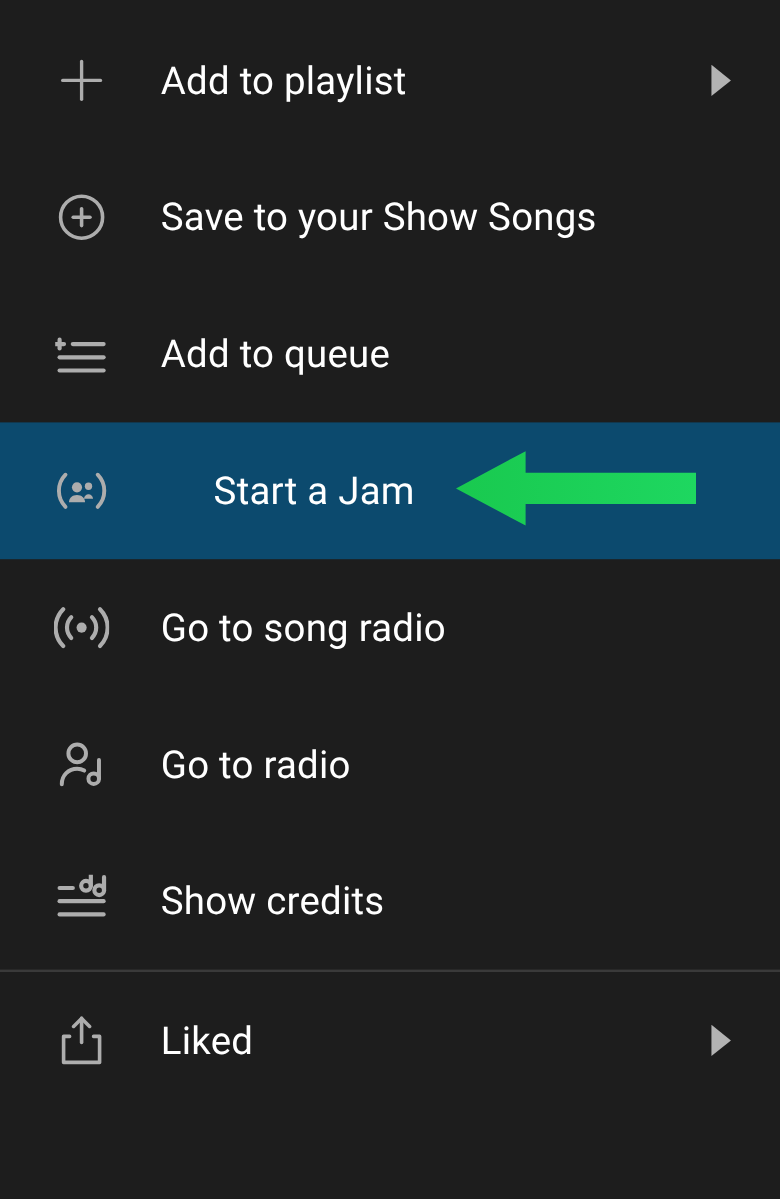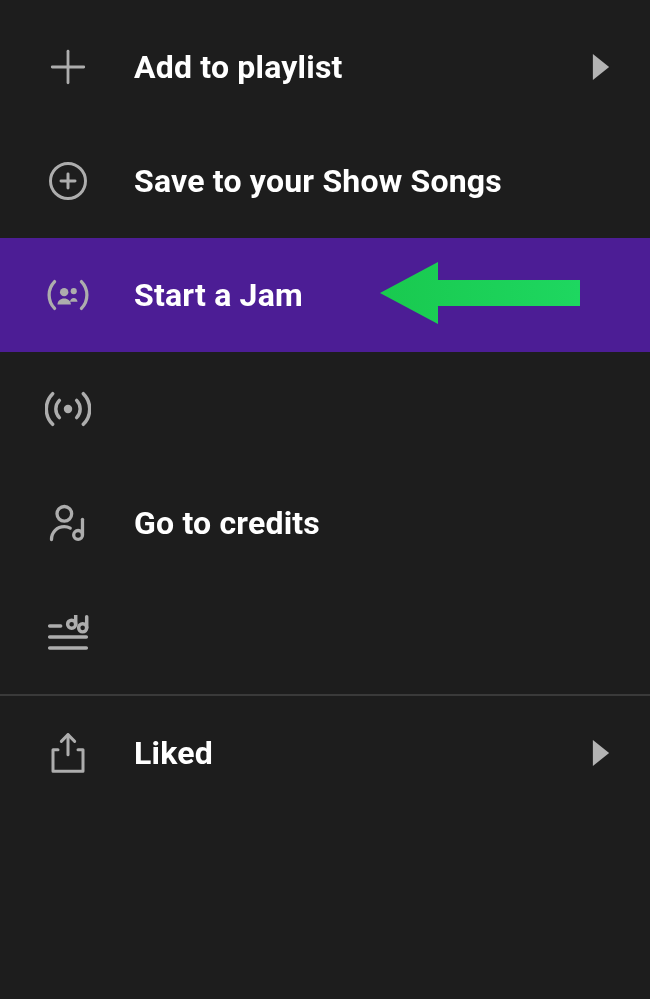--- a/index.html
+++ b/index.html
@@ -17,36 +17,37 @@
   }
   .menu-item {
     display: flex;
     align-items: center;
     height: 114px;
     padding: 0 40px 0 44px;
     cursor: pointer;
     position: relative;
   }
   .menu-item.highlighted {
-    background: #4c1d95;
+    background: #0c4a6e;
+    gap: 44px;
   }
   .icon-slot {
     width: 48px;
     height: 48px;
     display: flex;
     align-items: center;
     justify-content: center;
     flex: 0 0 48px;
     margin-right: 42px;
     color: #adadad;
   }
   .icon-slot svg { display: block; }
   .label {
     font-size: 32px;
-    font-weight: 700;
+    font-weight: 400;
     color: #ffffff;
     letter-spacing: 0.2px;
     flex: 1 1 auto;
   }
   .chevron {
     flex: 0 0 auto;
     color: #b3b3b3;
     display: flex;
     align-items: center;
   }
@@ -87,20 +88,32 @@
     <span class="icon-slot">
       <svg width="42" height="42" viewBox="0 0 24 24" fill="none" stroke="currentColor" stroke-width="1.7" stroke-linecap="round">
         <circle cx="12" cy="12" r="10"></circle>
         <line x1="12" y1="8" x2="12" y2="16"></line>
         <line x1="8" y1="12" x2="16" y2="12"></line>
       </svg>
     </span>
     <span class="label">Save to your Show Songs</span>
   </div>
 
+  <div class="menu-item">
+    <span class="icon-slot">
+      <svg width="44" height="44" viewBox="0 0 24 24" fill="none" stroke="currentColor" stroke-width="1.9" stroke-linecap="round">
+        <line x1="2" y1="5.5" x2="2" y2="9.5"></line>
+        <line x1="0" y1="7.5" x2="4" y2="7.5"></line>
+        <line x1="8" y1="7.5" x2="22" y2="7.5"></line>
+        <line x1="2" y1="13.5" x2="22" y2="13.5"></line>
+        <line x1="2" y1="19.5" x2="22" y2="19.5"></line>
+      </svg>
+    </span>
+    <span class="label">Add to queue</span>
+  </div>
 
   <div class="menu-item highlighted">
     <span class="icon-slot">
       <svg width="46" height="46" viewBox="0 0 24 24" fill="none" stroke="currentColor" stroke-width="1.7" stroke-linecap="round">
         <path d="M5 5 A10 10 0 0 0 5 19"></path>
         <path d="M19 19 A10 10 0 0 0 19 5"></path>
         <circle cx="10" cy="10.5" r="2.2" fill="currentColor" stroke="none"></circle>
         <path d="M6.5 17c0-2 1.6-3.2 3.5-3.2s3.5 1.2 3.5 3.2" fill="currentColor" stroke="none"></path>
         <circle cx="15" cy="10" r="1.6" fill="currentColor" stroke="none"></circle>
         <path d="M13 15.5c0.2-1.3 1-2 2-2s1.8 0.7 2 2" fill="currentColor" stroke="none"></path>
@@ -123,46 +136,48 @@
   <div class="menu-item">
     <span class="icon-slot">
       <svg width="46" height="46" viewBox="0 0 24 24" fill="none" stroke="currentColor" stroke-width="1.8" stroke-linecap="round">
         <circle cx="12" cy="12" r="2.2" fill="currentColor" stroke="none"></circle>
         <path d="M7.5 7.5 A6.4 6.4 0 0 0 7.5 16.5"></path>
         <path d="M16.5 16.5 A6.4 6.4 0 0 0 16.5 7.5"></path>
         <path d="M4 4 A11.3 11.3 0 0 0 4 20"></path>
         <path d="M20 20 A11.3 11.3 0 0 0 20 4"></path>
       </svg>
     </span>
+    <span class="label">Go to song radio</span>
   </div>
 
   <div class="menu-item">
     <span class="icon-slot">
       <svg width="44" height="44" viewBox="0 0 24 24" fill="none" stroke="currentColor" stroke-width="1.8" stroke-linecap="round">
         <circle cx="10" cy="7" r="4"></circle>
         <path d="M3 21c0-4 3-7 7-7 1.2 0 2.3 0.3 3.2 0.8"></path>
         <circle cx="17.5" cy="18.5" r="2.4"></circle>
         <line x1="19.9" y1="18.5" x2="19.9" y2="10"></line>
       </svg>
     </span>
-    <span class="label">Go to credits</span>
+    <span class="label">Go to radio</span>
   </div>
 
   <div class="menu-item">
     <span class="icon-slot">
       <svg width="44" height="44" viewBox="0 0 24 24" fill="none" stroke="currentColor" stroke-width="1.9" stroke-linecap="round">
         <line x1="2" y1="6" x2="8" y2="6"></line>
         <line x1="2" y1="12" x2="22" y2="12"></line>
         <line x1="2" y1="18" x2="22" y2="18"></line>
         <circle cx="14" cy="5" r="2.2"></circle>
         <line x1="16.2" y1="5" x2="16.2" y2="0"></line>
         <circle cx="20" cy="7" r="2.2"></circle>
         <line x1="22.2" y1="7" x2="22.2" y2="1"></line>
       </svg>
     </span>
+    <span class="label">Show credits</span>
   </div>
 
   <div class="divider"></div>
 
   <div class="menu-item">
     <span class="icon-slot">
       <svg width="40" height="44" viewBox="0 0 24 26" fill="none" stroke="currentColor" stroke-width="1.8" stroke-linecap="round" stroke-linejoin="round">
         <line x1="12" y1="2" x2="12" y2="14"></line>
         <polyline points="8,6 12,2 16,6"></polyline>
         <path d="M6 11 H3 V24 H21 V11 H18"></path>

